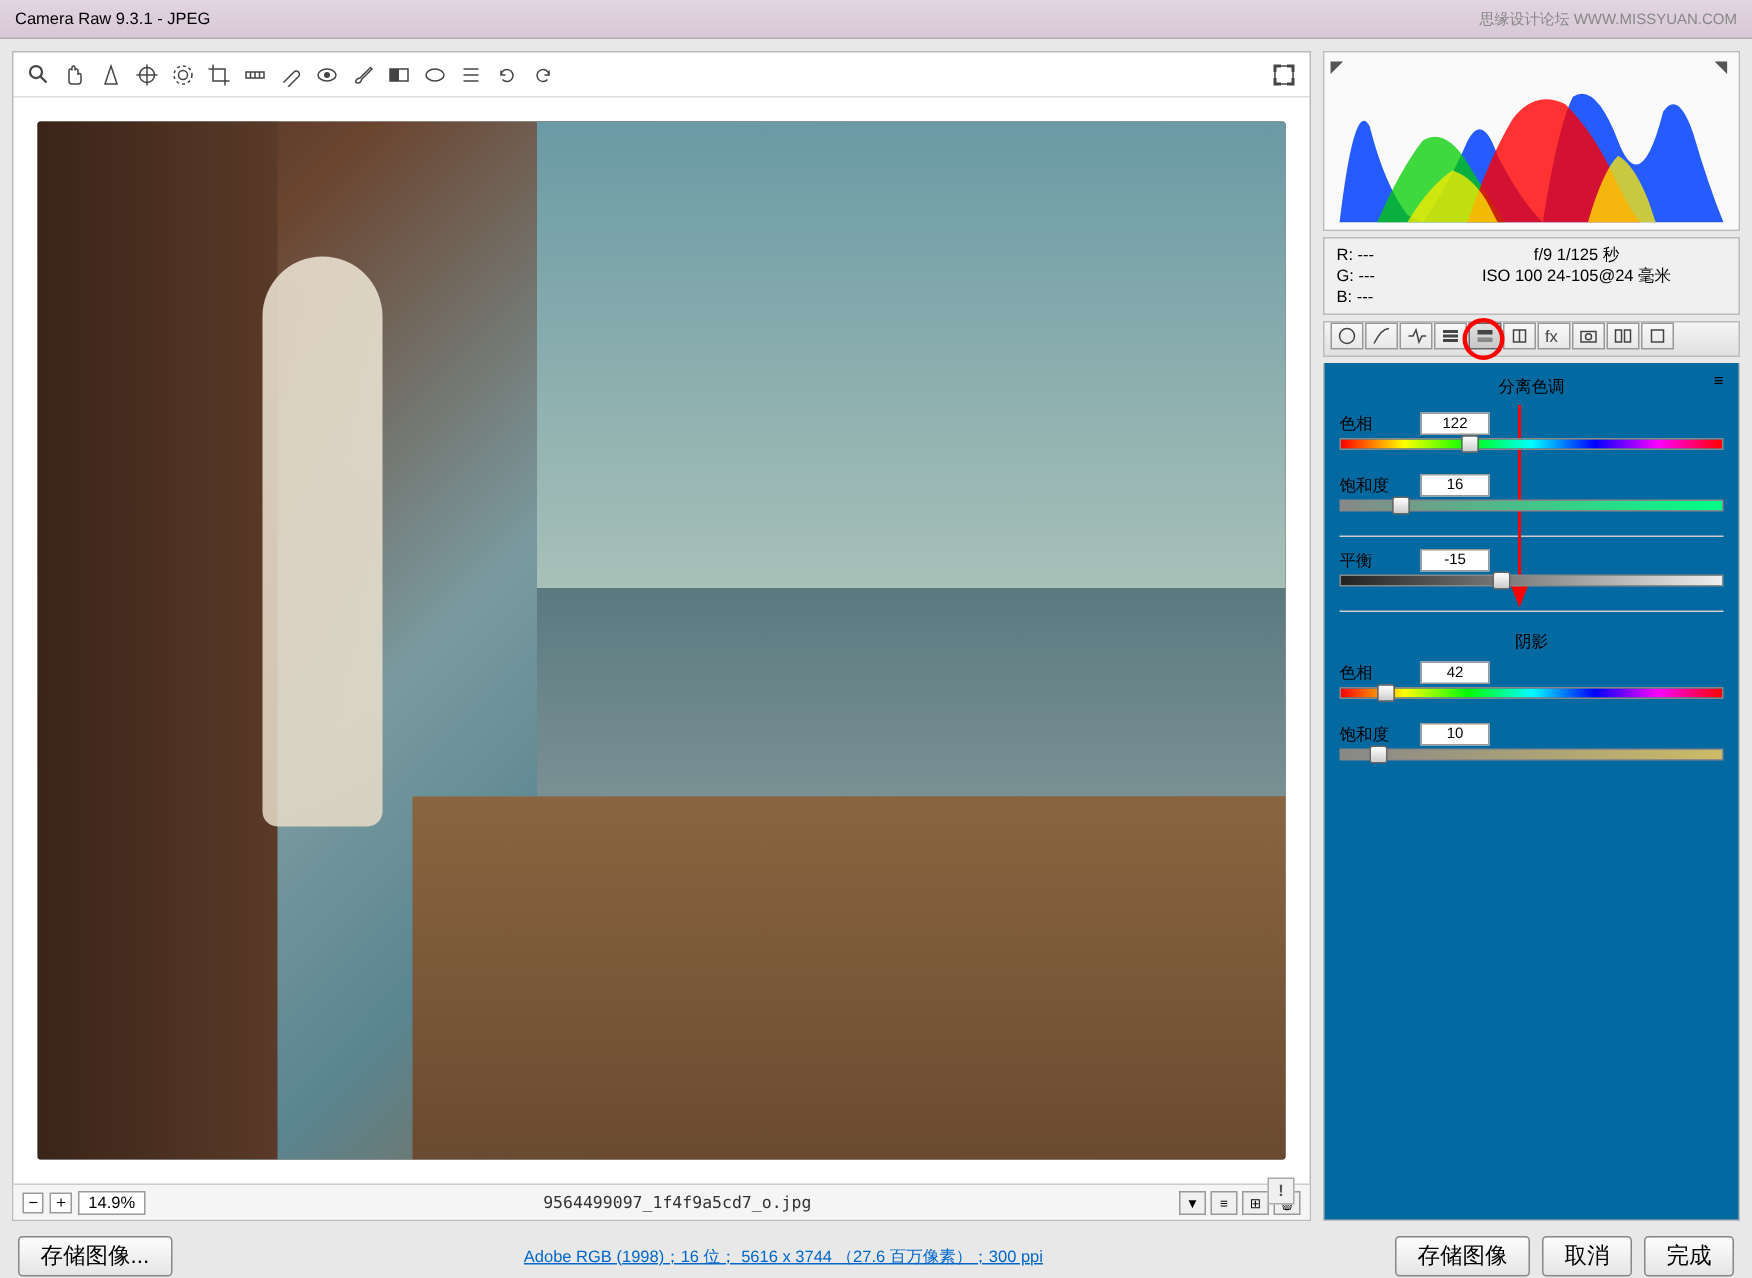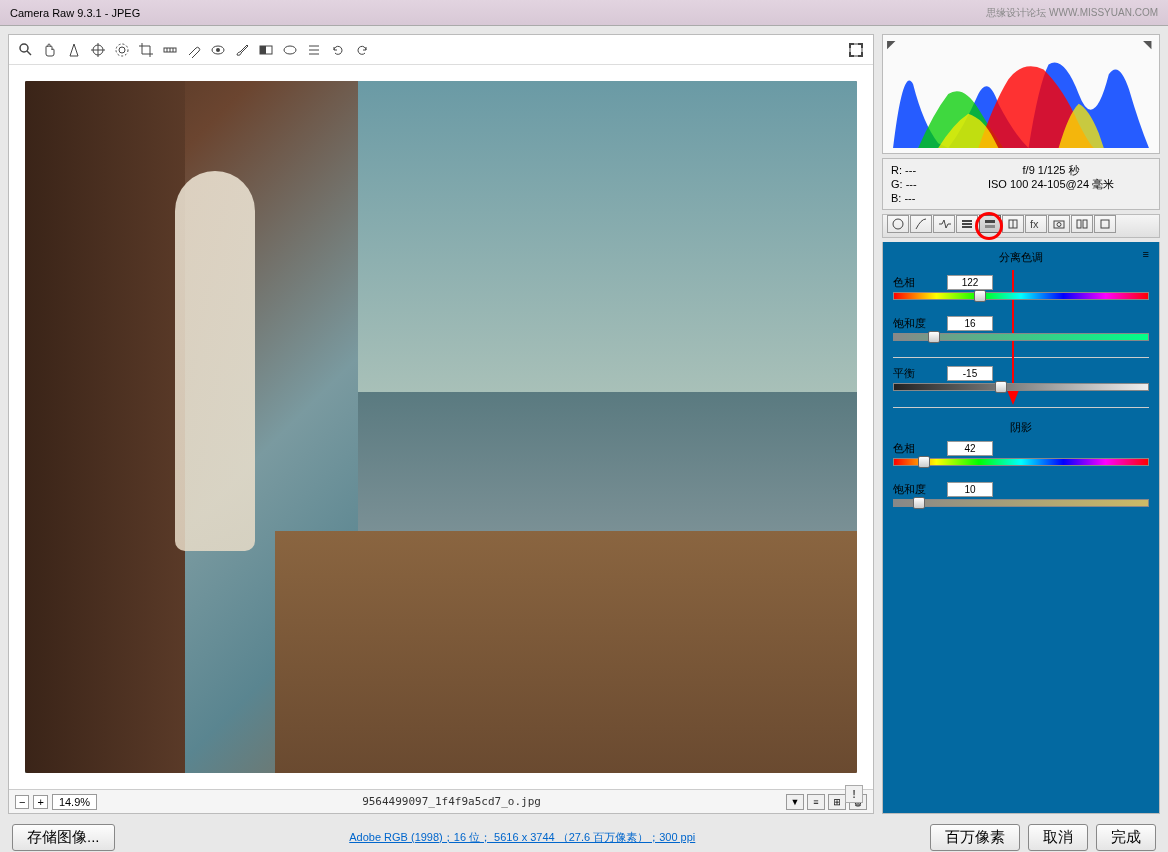--- a/index.html
+++ b/index.html
@@ -326,17 +326,17 @@
           <div class="slider-thumb" style="left:10%"></div>
         </div>
     </div>
   </div>
 </div>
 
 <div class="footer">
   <button class="footer-btn">存储图像...</button>
   <span class="footer-link">Adobe RGB (1998)；16 位；  5616 x 3744 （27.6 百万像素）；300 ppi</span>
   <div class="footer-right">
-    <button class="footer-btn">百万像素</button>
+    <button class="footer-btn">存储图像</button>
     <button class="footer-btn">取消</button>
     <button class="footer-btn">完成</button>
   </div>
 </div>
 
 </body></html>

